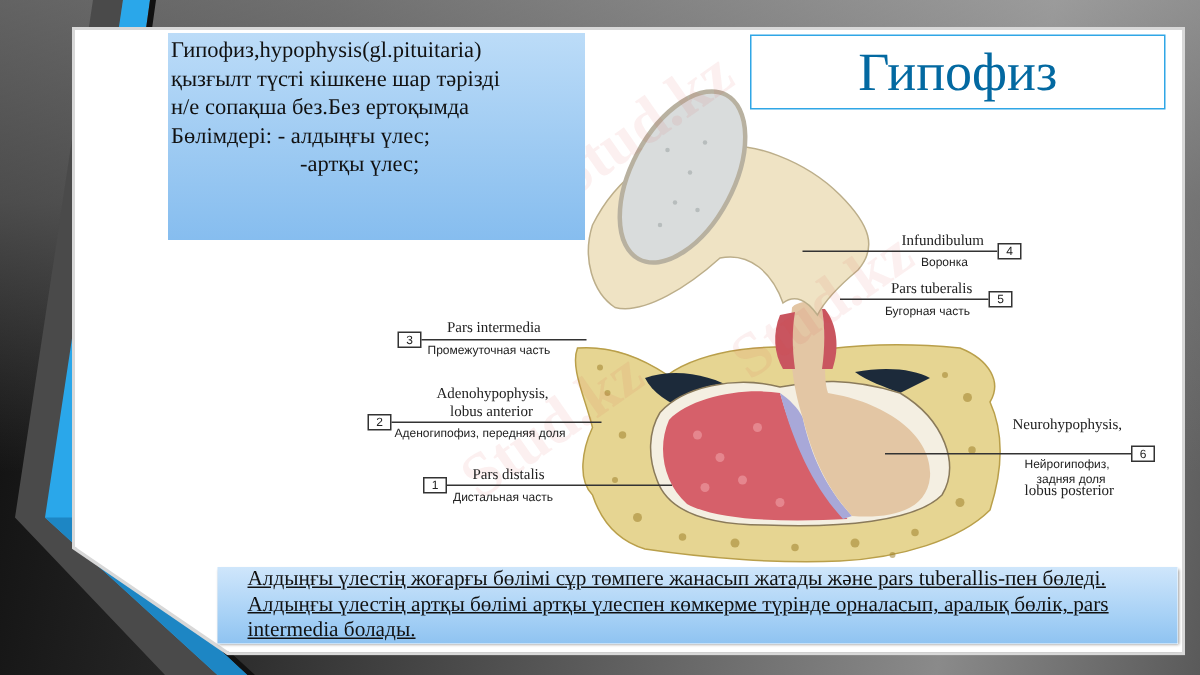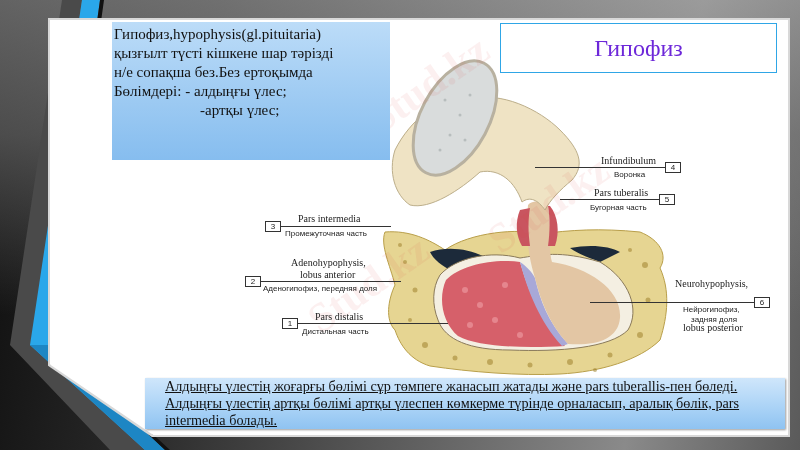--- a/index.html
+++ b/index.html
@@ -27,21 +27,21 @@
       position: absolute; left: 48px; top: 18px; width: 742px; height: 419px;
       background: #d8d8d8;
       clip-path: polygon(0 0, 100% 0, 100% 100%, 14% 100%, 0 83%);
     }
     
     .title-box {
       position: absolute; left: 500px; top: 23px; width: 277px; height: 50px;
       border: 1.5px solid #2fa6e6; background: #ffffff;
       display: flex; align-items: center; justify-content: center;
     }
-    .title-text { font-size: 24px; color: #6d28d9; }
+    .title-text { font-size: 36px; color: #0369a1; }
     
     .info-box {
       position: absolute; left: 112px; top: 22px; width: 278px; height: 138px;
       background: linear-gradient(180deg, #bcdcf8 0%, #9bc9f2 60%, #86bdef 100%);
       padding: 3px 2px;
       font-size: 15px; line-height: 19px; color: #111;
     }
     .info-box .line { white-space: nowrap; }
     .info-box .indent { padding-left: 86px; }
     

